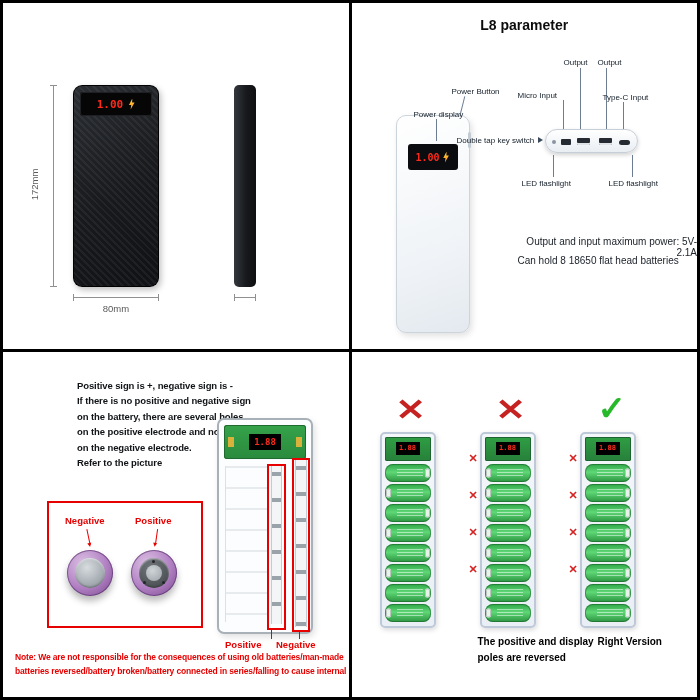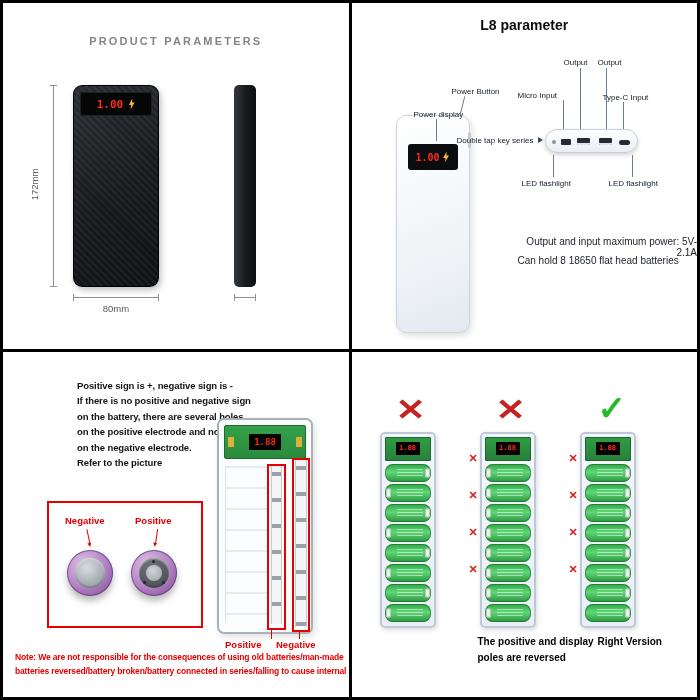--- a/index.html
+++ b/index.html
@@ -160,21 +160,20 @@
   .xrow1{ top:100px; } .xrow2{ top:137px; } .xrow3{ top:174px; } .xrow4{ top:211px; }
   .bcap{ position:absolute; top:282px; font-size:10px; font-weight:700; color:#000; line-height:16.5px; }
   .bcap1{ left:26px; } .bcap2{ left:126px; } .bcap3{ left:246px; }
 </style>
 </head>
 <body>
 
 <div class="sheet">
 
   <section class="quad">
-    <h2 class="q1-title">PRODUCT PARAMETERS</h2>
     <div class="q1-front">
       <div class="q1-screen">
         <span class="digits">1.00</span>
         <span class="bolt"></span>
       </div>
     </div>
     <div class="q1-side"></div>
     <div class="dim dim-v"></div>
     <div class="dim-label dim-label-v">172mm</div>
     <div class="dim dim-h dim-w80"></div>
@@ -204,21 +203,21 @@
     <span class="sm lbl-power-display">Power display</span>
     <span class="ln ln-power-display"></span>
     <span class="sm lbl-out1">Output</span>
     <span class="ln ln-out1"></span>
     <span class="sm lbl-out2">Output</span>
     <span class="ln ln-out2"></span>
     <span class="sm lbl-micro">Micro Input</span>
     <span class="ln ln-micro"></span>
     <span class="sm lbl-typec">Type-C Input</span>
     <span class="ln ln-typec"></span>
-    <span class="sm lbl-dtap">Double tap key series</span>
+    <span class="sm lbl-dtap">Double tap key switch</span>
     <span class="arr-right"></span>
     <span class="sm lbl-led1">LED flashlight</span>
     <span class="ln ln-led1"></span>
     <span class="sm lbl-led2">LED flashlight</span>
     <span class="ln ln-led2"></span>
     <p class="q2-spec q2-spec1">Output and input maximum power: 5V-2.1A</p>
     <p class="q2-spec q2-spec2">Can hold 8 18650 flat head batteries</p>
   </section>
 
   <section class="quad">

